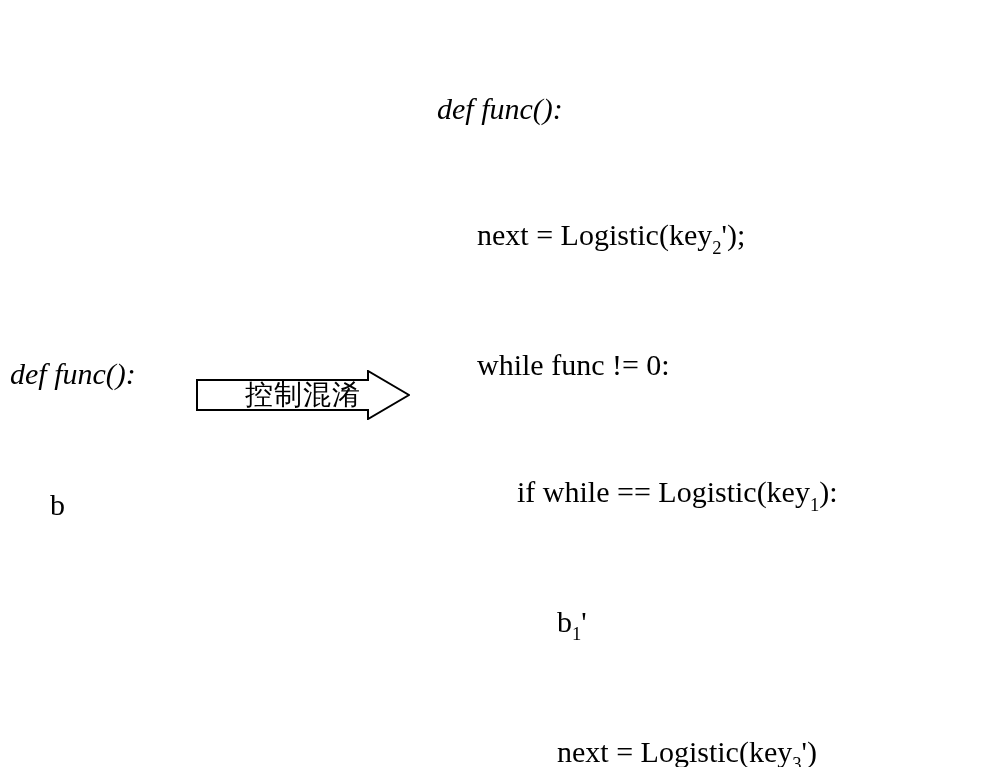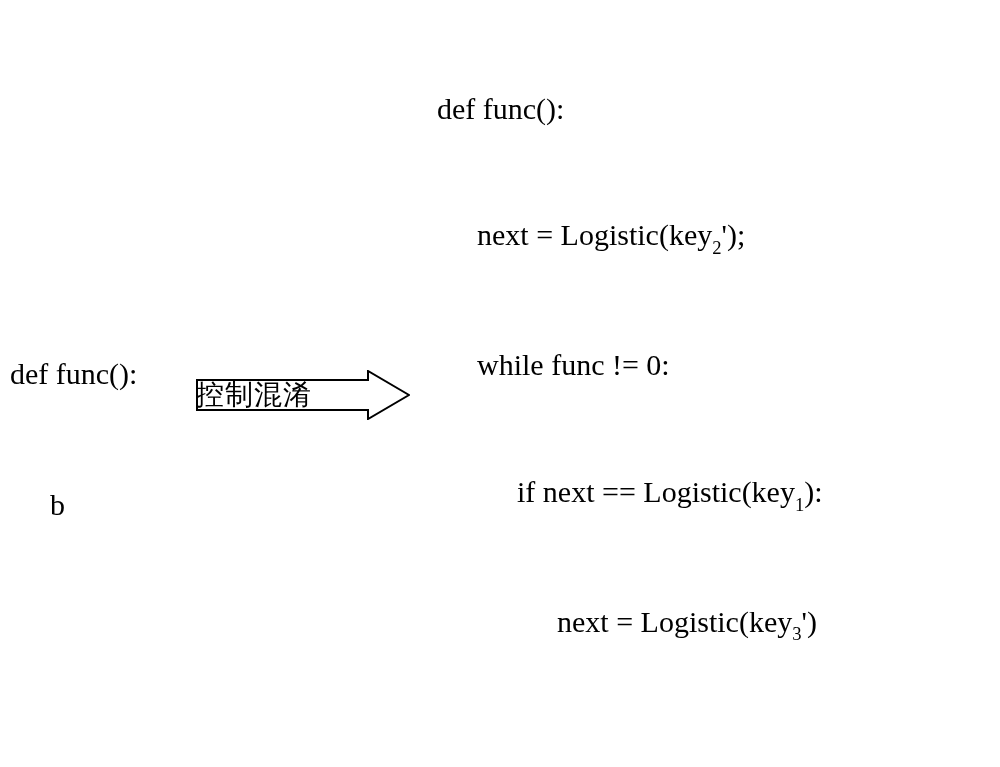--- a/index.html
+++ b/index.html
@@ -47,25 +47,25 @@
   }
   .arrow-wrap svg {
     display: block;
   }
   .arrow-label {
     position: absolute;
     top: 50%;
     transform: translateY(-50%);
     font-family: "SimSun", "STSong", "Songti SC", serif;
     width: 100%;
-    text-align: left;
+    text-align: center;
     font-size: 28px;
     letter-spacing: 1px;
   }
-  .li0 { padding-left: 0; display:block;}
+  .li0 { padding-left: 0; display:block;font-style:italic;}
   .li1 { padding-left: 40px; display:block;}
   .li2 { padding-left: 80px; display:block;}
   .li3 { padding-left: 120px; display:block;}
 </style>
 </head>
 <body>
 
 <div class="stage">
 
   <div class="left-code">
@@ -78,21 +78,22 @@
     <svg width="214" height="50" viewBox="0 0 214 50">
       <polygon points="1,10 172,10 172,1 213,25 172,49 172,40 1,40" fill="#ffffff" stroke="#000000" stroke-width="2" stroke-linejoin="miter"></polygon>
     </svg>
     <div class="arrow-label">控制混淆</div>
   </div>
 
   <div class="right-code">
     <span class="li0">def func():</span>
     <span class="li1"><span>next = Logistic(key</span><span class="sub">2</span><span>');</span></span>
     <span class="li1">while func != 0:</span>
-    <span class="li2"><span>if next == Logistic(key</span><span class="sub">1</span><span>):</span></span>
+    <span class="li2"><span>if while == Logistic(key</span><span class="sub">1</span><span>):</span></span>
+    <span class="li3"><span>b</span><span class="sub">1</span><span>'</span></span>
     <span class="li3"><span>next = Logistic(key</span><span class="sub">3</span><span>')</span></span>
     
     
     
     
     
     
     
     
     

